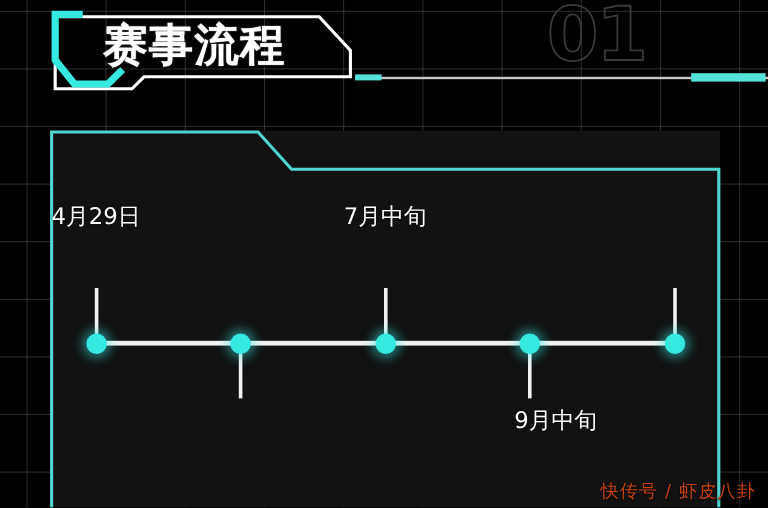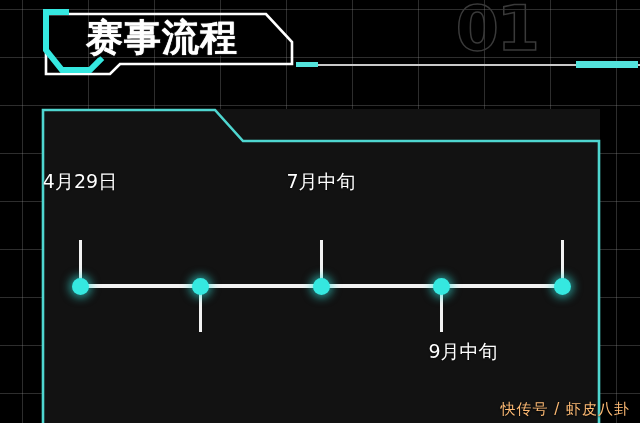--- a/index.html
+++ b/index.html
@@ -126,21 +126,21 @@
     white-space:nowrap;
     transform:translateX(-50%);
     font-family:"DejaVu Sans","Liberation Sans",sans-serif;
     text-shadow:0 0 2px rgba(0,0,0,0.8);
   }
   .label .l1, .label .l2 { display:block; }
 
   
   .watermark {
     position:absolute; right:10px; bottom:4px;
-    color:#fdba74;
+    color:#c2410c;
     font-size:15px;
     letter-spacing:1px;
     font-family:"DejaVu Sans","Liberation Sans",sans-serif;
     text-shadow:0 1px 2px rgba(0,0,0,0.9);
   }
 </style>
 </head>
 <body>
 
 <div id="stage">

